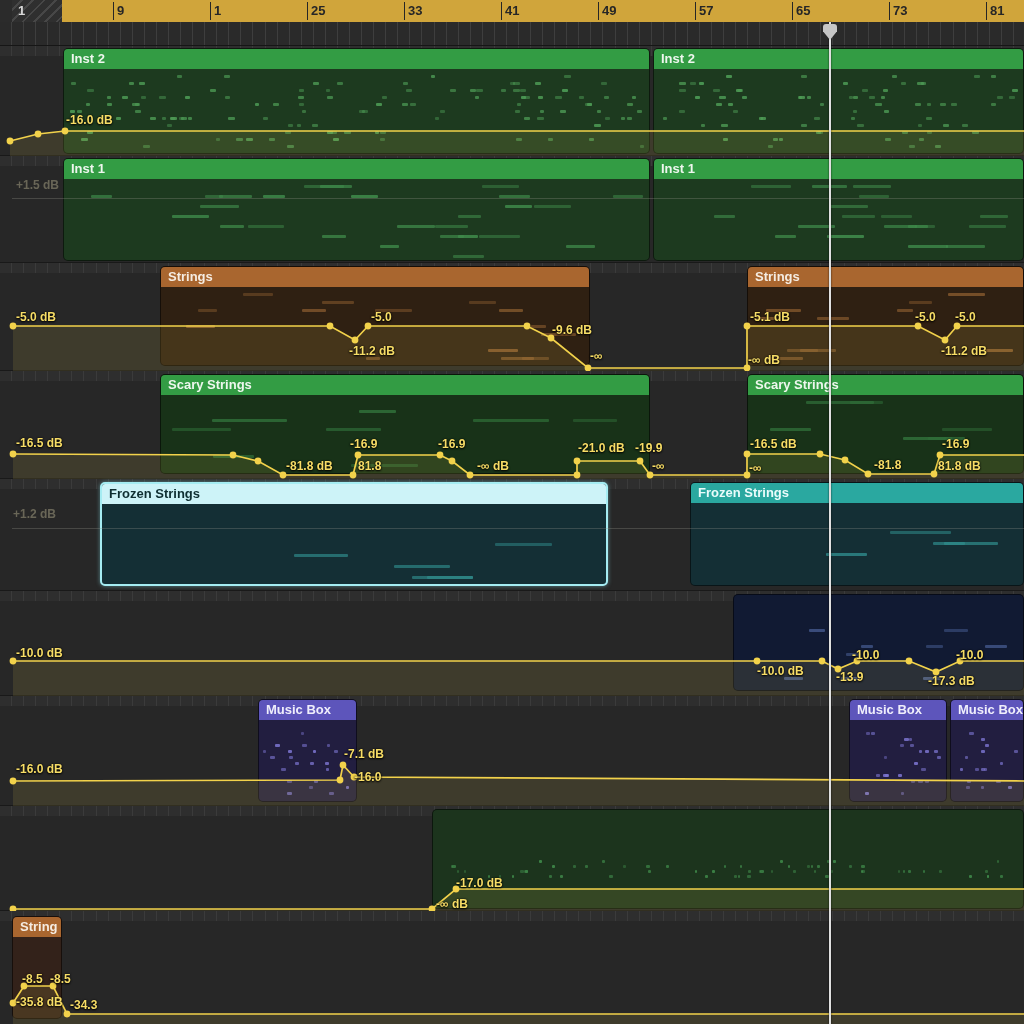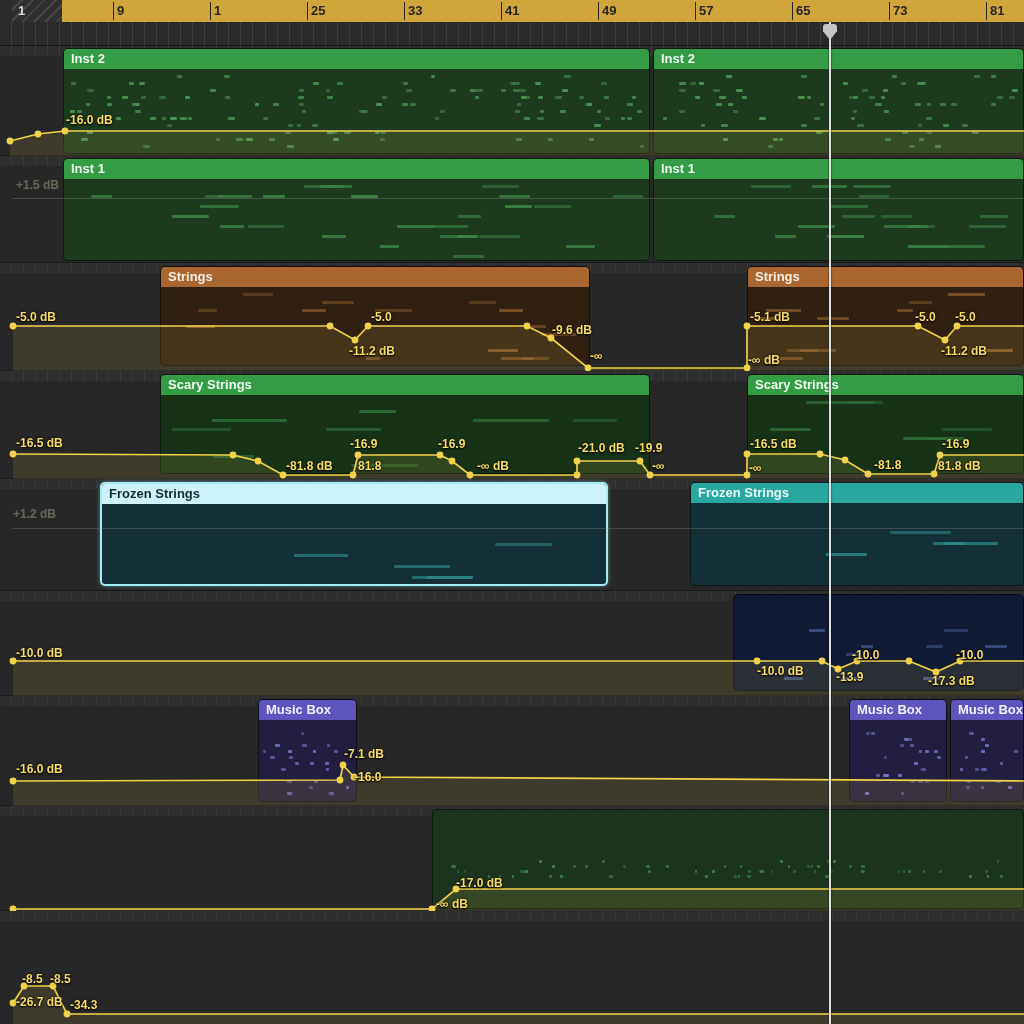--- a/index.html
+++ b/index.html
@@ -639,29 +639,32 @@
           <polyline points="13,103 432,103 456,83 1024,83" fill="none" stroke="#f2d24b" stroke-width="1.7"></polyline>
           <circle cx="13" cy="103" r="3.4" fill="#f2d24b"></circle>
           <circle cx="432" cy="103" r="3.4" fill="#f2d24b"></circle>
           <circle cx="456" cy="83" r="3.4" fill="#f2d24b"></circle>
         </svg>
         <span class="autolabel" style="left: 456px; top: 70px;">-17.0 dB</span>
         <span class="autolabel" style="left: 436px; top: 91px;">-∞ dB</span>
       </div>
       <div class="lane" style="top: 910px; height: 114px;">
         <div class="tickstrip"></div>
+        <div class="region" style="left: 12px; top: 5px; width: 50px; height: 103px; background: rgb(51, 34, 26);">
+          <div class="region-header" style="background: rgb(169, 102, 47); color: rgb(245, 236, 226);">String</div>
+        </div>
         <svg class="autosvg" width="1024" height="114">
           <polygon points="13,92 24,75 53,75 67,103 1024,103 1024,114 13,114" fill="rgba(222,202,86,0.13)"></polygon>
           <polyline points="13,92 24,75 53,75 67,103 1024,103" fill="none" stroke="#f2d24b" stroke-width="1.7"></polyline>
           <circle cx="13" cy="92" r="3.4" fill="#f2d24b"></circle>
           <circle cx="24" cy="75" r="3.4" fill="#f2d24b"></circle>
           <circle cx="53" cy="75" r="3.4" fill="#f2d24b"></circle>
           <circle cx="67" cy="103" r="3.4" fill="#f2d24b"></circle>
         </svg>
         <span class="autolabel" style="left: 22px; top: 61px;">-8.5</span>
         <span class="autolabel" style="left: 50px; top: 61px;">-8.5</span>
-        <span class="autolabel" style="left: 16px; top: 84px;">-26.7 dB</span>
+        <span class="autolabel" style="left: 16px; top: 84px;">-35.8 dB</span>
         <span class="autolabel" style="left: 70px; top: 87px;">-34.3</span>
       </div>
     </div>
   <div class="playhead" id="playhead" style="left: 829px;"></div>
   <div class="ph-marker" id="phmarker" style="left: 823px;"></div>
 </div>
 
 </body></html>

